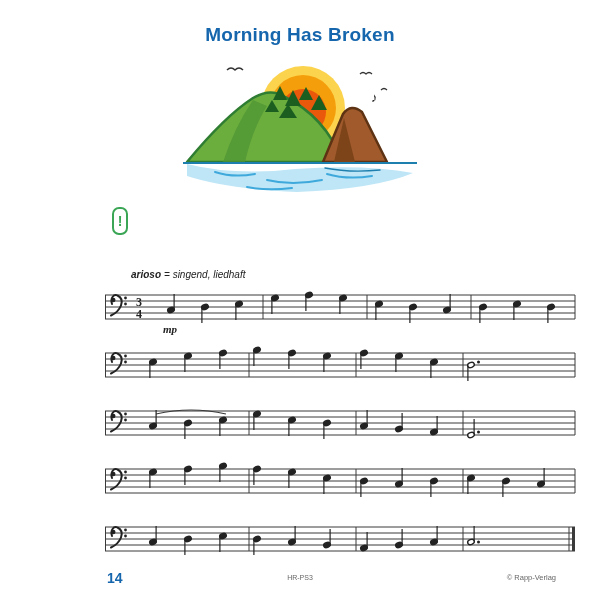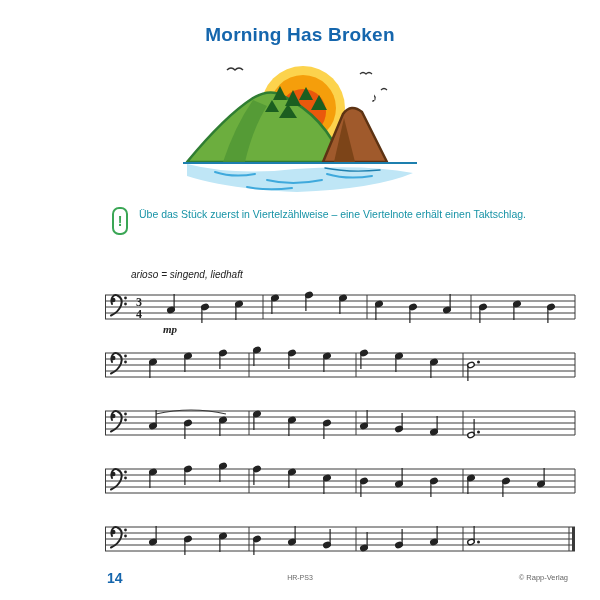--- a/index.html
+++ b/index.html
@@ -13,26 +13,26 @@
              font-weight:bold;font-size:14px;display:flex;align-items:center;justify-content:center;
              margin-top:1px;flex:0 0 auto;}
   .instr-text{font-size:10.5px;color:#1793a6;line-height:1.55;}
   .tempo-row{position:absolute;top:249px;left:110px;right:112px;display:flex;align-items:center;
              gap:6px;font-size:10.5px;color:#111;}
   .tempo-bold{font-weight:bold;font-size:12.5px;}
   .track-number{font-weight:bold;font-size:11px;}
   .track-dots{font-size:9px;color:#555;letter-spacing:2px;margin-top:2px;}
   .composer{margin-left:auto;font-size:10.5px;color:#111;}
   .arioso{position:absolute;top:269px;left:131px;font-size:10px;font-style:italic;color:#222;}
-  .arioso .term{font-weight:normal;margin-right:3px;}
+  .arioso .term{font-weight:bold;margin-right:3px;}
   .score{position:absolute;top:281px;left:105px;width:480px;}
   .system{height:58px;}
   .page-number{position:absolute;top:570px;left:107px;font-size:14px;font-weight:bold;color:#1566ad;}
   .footer-center{position:absolute;top:574px;left:0;right:0;text-align:center;font-size:7px;color:#666;}
-  .footer-right{position:absolute;top:573px;right:32px;font-size:7.5px;color:#666;}
+  .footer-right{position:absolute;top:573px;right:44px;font-size:7.5px;color:#666;}
 </style>
 </head>
 <body>
 
 <div class="page">
 
   <div class="title">Morning Has Broken</div>
 
   <svg class="illo" width="250" height="142" viewBox="0 0 250 142">
     <g>
@@ -66,21 +66,20 @@
       <path d="M8 107 H 242" stroke="#1d7fae" stroke-width="2"></path>
       <path d="M12 108 Q60 120 120 113 Q190 108 238 117 Q200 133 122 136 Q52 133 12 120 Z" fill="#bfe6f6"></path>
       <path d="M40 116 q18 6 40 2 M92 124 q25 6 55 0 M152 118 q20 6 45 2 M72 131 q20 4 45 1" stroke="#3fa9dc" stroke-width="2" fill="none" stroke-linecap="round"></path>
       <path d="M150 112 q25 5 55 2" stroke="#1d7fae" stroke-width="1.5" fill="none" stroke-linecap="round"></path>
     </g>
   </svg>
 
   <div class="instruction">
     <span class="info-icon">!</span>
     <div class="instr-text">
-      <div>Übe das Stück zuerst in Viertelzählweise – eine Viertelnote erhält einen Taktschlag.</div>
     </div>
   </div>
 
 
   <div class="arioso">
     <span class="term">arioso</span><span>= singend, liedhaft</span>
   </div>
 
   <div class="score">
       <div class="system"><svg width="480" height="58" viewBox="0 0 480 58">

